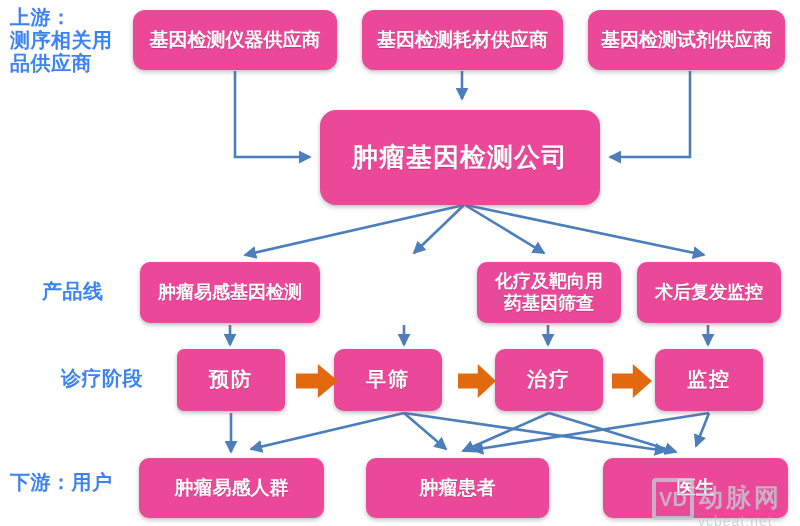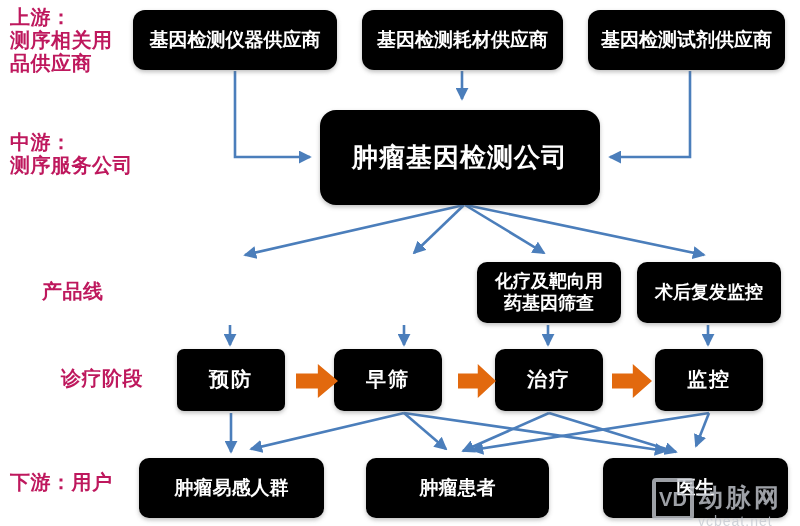--- a/index.html
+++ b/index.html
@@ -3,31 +3,31 @@
 <meta charset="utf-8">
 <style>
   html,body{margin:0;padding:0;background:#ffffff;}
   .canvas{
     position:relative;width:800px;height:526px;background:#ffffff;overflow:hidden;
     font-family:"Liberation Sans","DejaVu Sans",sans-serif;
   }
   .connectors{position:absolute;left:0;top:0;width:800px;height:526px;pointer-events:none;}
   .node{
     position:absolute;display:flex;align-items:center;justify-content:center;
-    background:#000000;color:#ffffff;font-weight:bold;text-align:center;
+    background:#ec4899;color:#ffffff;font-weight:bold;text-align:center;
     border-radius:10px;box-shadow:0 2px 4px rgba(110,110,110,.45);
     white-space:pre-line;line-height:1.18;text-shadow:0 1px 1px rgba(0,0,0,.18);
   }
   .node.big{border-radius:16px;font-size:26px;letter-spacing:1px;}
   .node.top{font-size:19px;}
   .node.product{font-size:18px;}
   .node.stage{font-size:20px;letter-spacing:2px;}
   .node.user{font-size:19px;}
   .row-label{
-    position:absolute;color:#be185d;font-weight:bold;font-size:20px;line-height:23px;
+    position:absolute;color:#3b82f6;font-weight:bold;font-size:20px;line-height:23px;
     white-space:pre-line;letter-spacing:0.5px;
   }
   .flow-arrow{
     position:absolute;background:#E2690E;
     clip-path:polygon(0 28%,52% 28%,52% 0,100% 50%,52% 100%,52% 72%,0 72%);
   }
   .watermark{
     position:absolute;left:652px;top:458px;width:150px;display:flex;align-items:flex-start;
     color:rgba(196,200,208,0.8);pointer-events:none;
   }
@@ -73,32 +73,31 @@
       <path d="M549,413 L463,451" marker-end="url(#ah)"></path>
       <path d="M549,413 L676,452" marker-end="url(#ah)"></path>
       <path d="M709,413 L472,450" marker-end="url(#ah)"></path>
       <path d="M709,413 L696,446" marker-end="url(#ah)"></path>
     </g>
   </svg>
 
   <div class="row-label" style="left:10px;top:6px;">上游：
 测序相关用
 品供应商</div>
-  <div class="row-label" style="left:10px;top:131px;">中游：
-测序服务公司</div>
   <div class="row-label" style="left:42px;top:280px;">产品线</div>
   <div class="row-label" style="left:25px;top:367px;margin-left:36px;">诊疗阶段</div>
   <div class="row-label" style="left:10px;top:471px;">下游：用户</div>
 
   <div class="node top" style="left:133px;top:10px;width:204px;height:60px;border-radius:12px;">基因检测仪器供应商</div>
   <div class="node top" style="left:362px;top:10px;width:201px;height:60px;border-radius:12px;">基因检测耗材供应商</div>
   <div class="node top" style="left:588px;top:10px;width:197px;height:60px;border-radius:12px;">基因检测试剂供应商</div>
 
   <div class="node big" style="left:320px;top:110px;width:280px;height:95px;">肿瘤基因检测公司</div>
 
+  <div class="node product" style="left:140px;top:262px;width:180px;height:61px;">肿瘤易感基因检测</div>
   <div class="node product" style="left:477px;top:262px;width:144px;height:61px;">化疗及靶向用
 药基因筛查</div>
   <div class="node product" style="left:637px;top:262px;width:144px;height:61px;">术后复发监控</div>
 
   <div class="node stage" style="left:177px;top:349px;width:108px;height:62px;border-radius:7px;">预防</div>
   <div class="node stage" style="left:334px;top:349px;width:108px;height:62px;">早筛</div>
   <div class="node stage" style="left:495px;top:349px;width:108px;height:62px;">治疗</div>
   <div class="node stage" style="left:655px;top:349px;width:108px;height:62px;">监控</div>
 
   <div class="flow-arrow" style="left:296px;top:364px;width:42px;height:34px;"></div>

